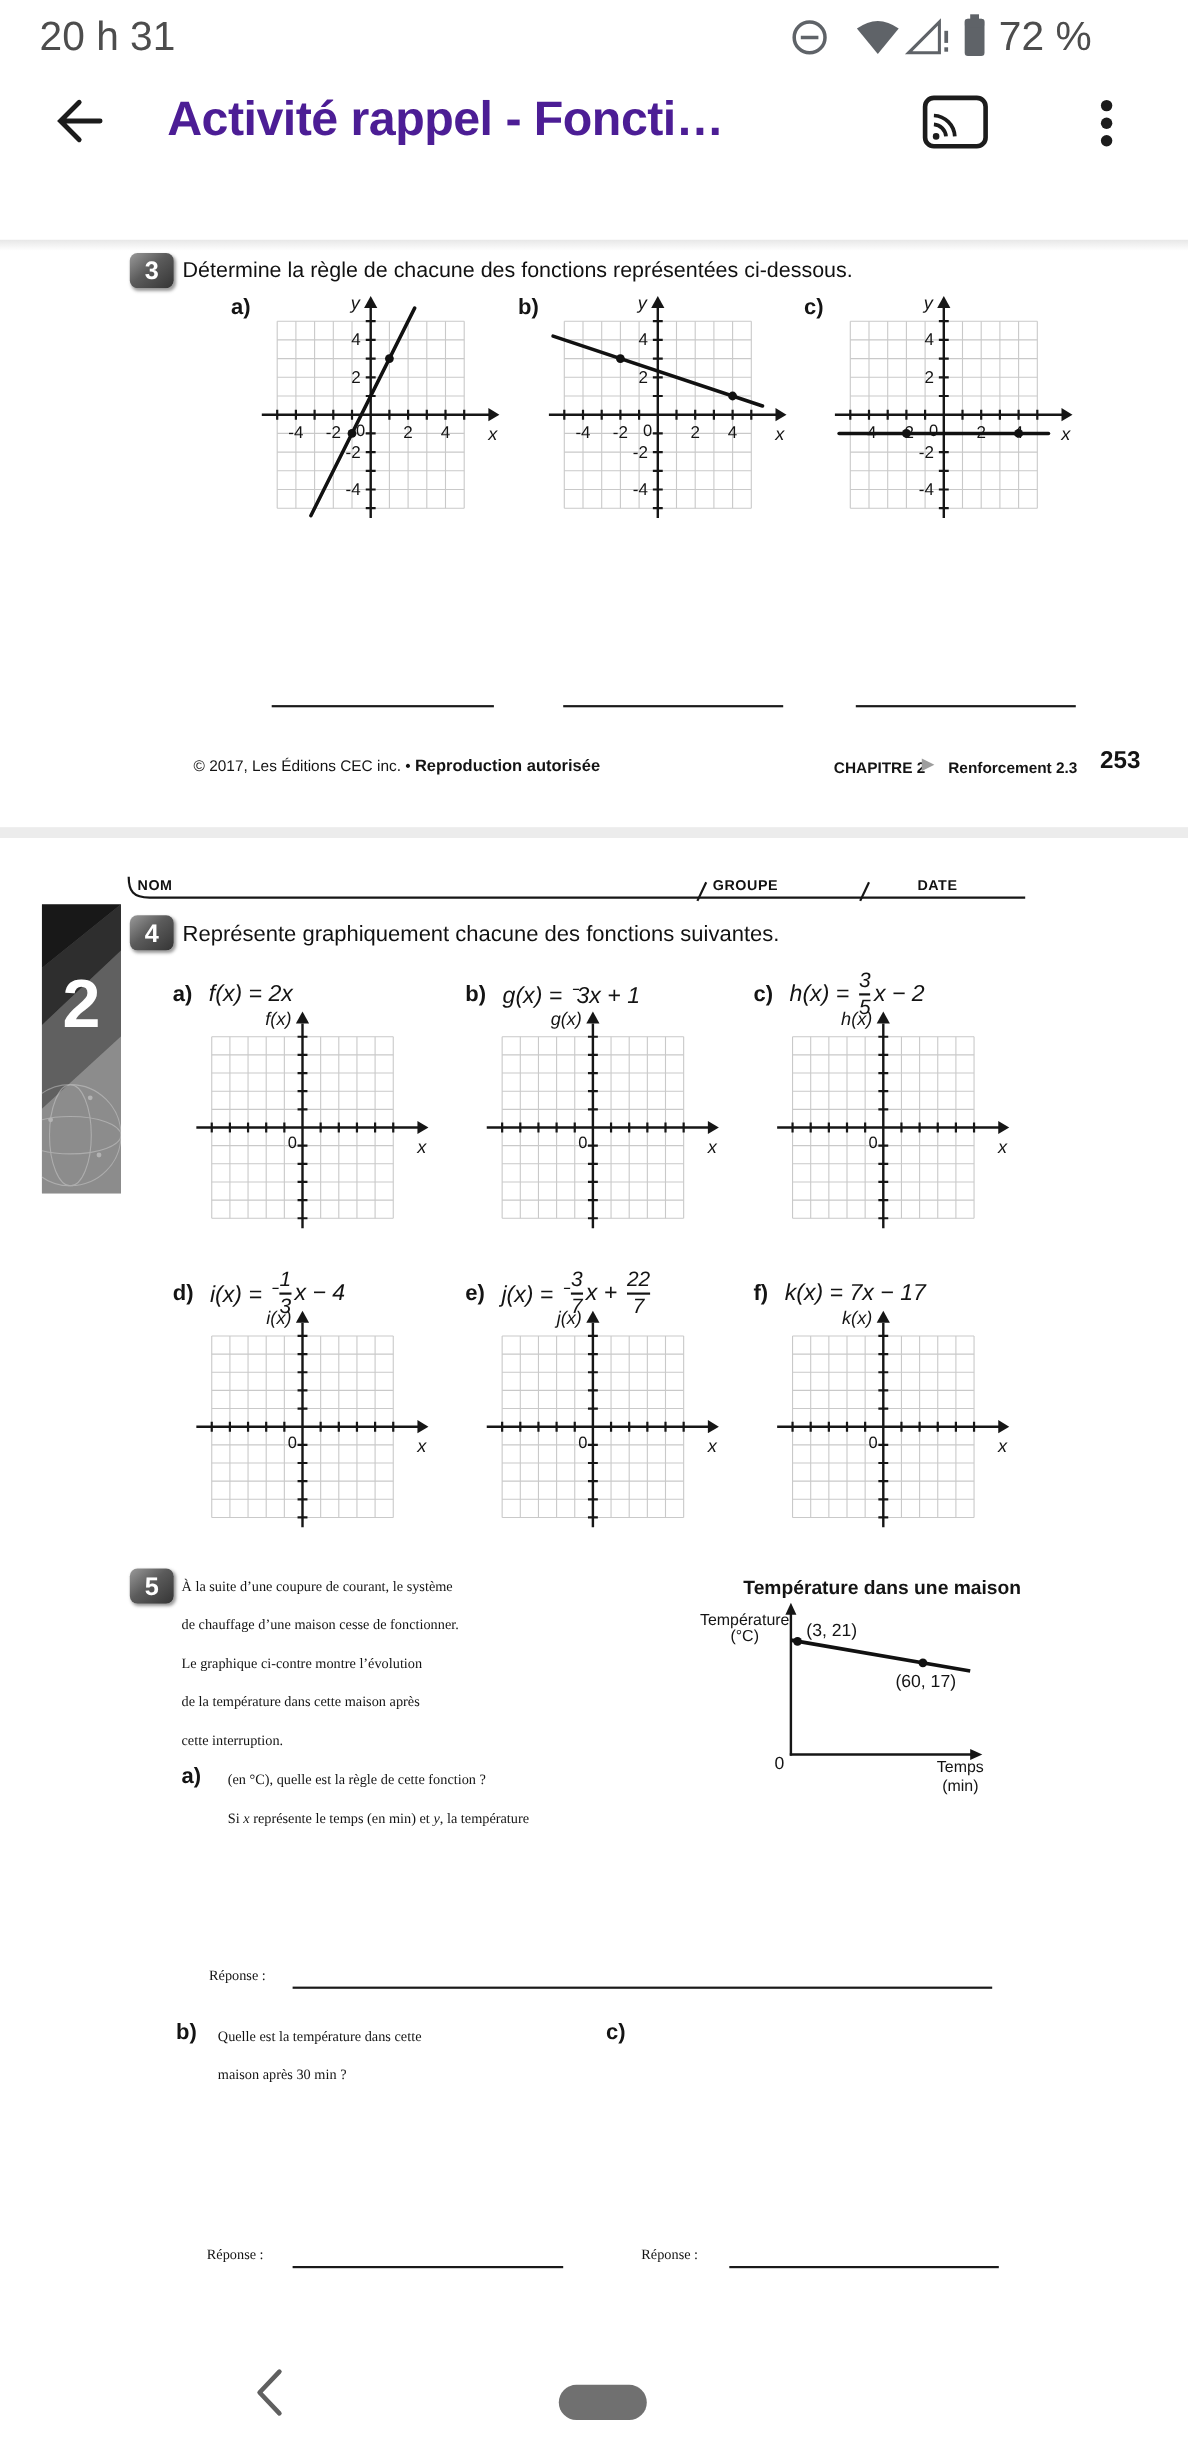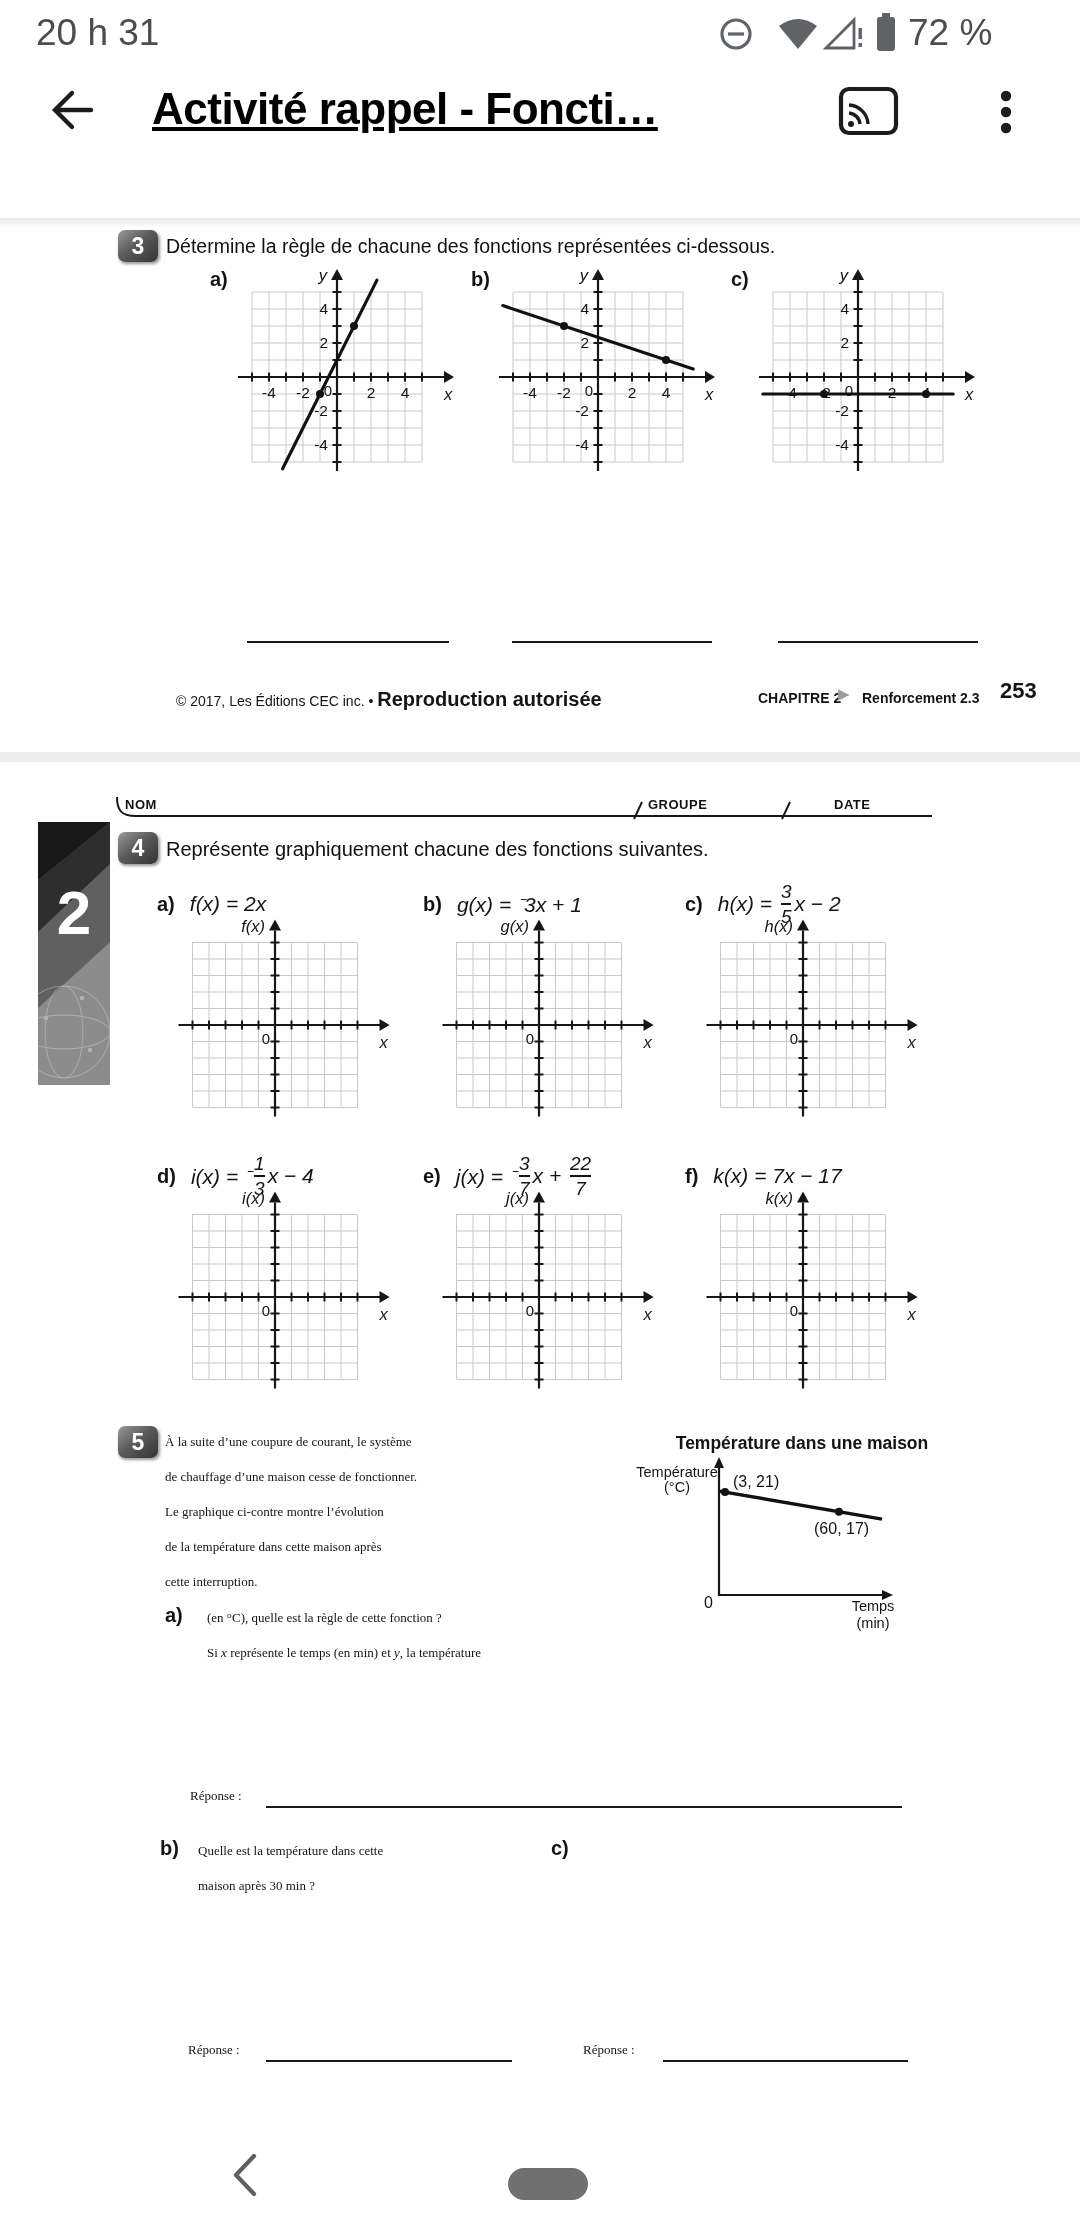--- a/index.html
+++ b/index.html
@@ -1,36 +1,36 @@
 <!DOCTYPE html>
 <html><head>
 <meta charset="utf-8">
 <style>
   html,body{margin:0;padding:0;background:#fff;}
   #screen{position:relative;width:1080px;height:2220px;background:#fff;overflow:hidden;
           font-family:"Liberation Sans",sans-serif;color:#141414;}
   .abs{position:absolute;}
   .sb-text{font-size:37px;color:#4d4d4d;}
-  .title{font-size:44px;font-weight:bold;color:#000000;letter-spacing:-0.5px;white-space:nowrap;text-decoration:underline;}
+  .title{font-size:44px;font-weight:bold;color:#4c1d95;letter-spacing:-0.5px;white-space:nowrap;}
   .badge{width:40px;height:32px;border-radius:7px;
          background:linear-gradient(140deg,#9a9a9a,#5b5b5b 45%,#343434);
          color:#fff;font-weight:bold;font-size:23px;display:flex;align-items:center;justify-content:center;
          box-shadow:1.5px 2px 3px rgba(0,0,0,.4);}
   .instr{font-size:19.5px;color:#111;white-space:nowrap;}
   .glabel{font-weight:bold;font-size:20px;}
   .formula{display:flex;align-items:center;font-size:21px;font-style:italic;white-space:pre;}
   .formula b{font-style:normal;margin-right:15px;font-size:20px;}
   .frac{display:inline-flex;flex-direction:column;align-items:center;line-height:1.05;font-size:19px;margin:0 3px;}
   .frac .fbar{height:2px;background:#141414;align-self:stretch;margin:1.5px 0;}
   .rule{background:#1a1a1a;height:2px;}
   .q{font-size:13px;line-height:35px;white-space:nowrap;font-family:Liberation Serif, serif;}
   .qlabel{font-weight:bold;font-size:20px;}
   .iv{font-style:italic;}
   .ftr{font-size:14px;white-space:nowrap;}
-  .ftr b{font-size:20px;}
+  .ftr b{font-size:15px;}
   .hdr-label{font-size:13px;font-weight:bold;letter-spacing:.5px;color:#111;}
   svg text{font-family:"Liberation Sans",sans-serif;}
   .divider{background:#ececec;}
   .pagetop{background:linear-gradient(to bottom,#e7e7e7,#ffffff);}
 </style>
 </head>
 <body>
 
 <div id="screen">
 

